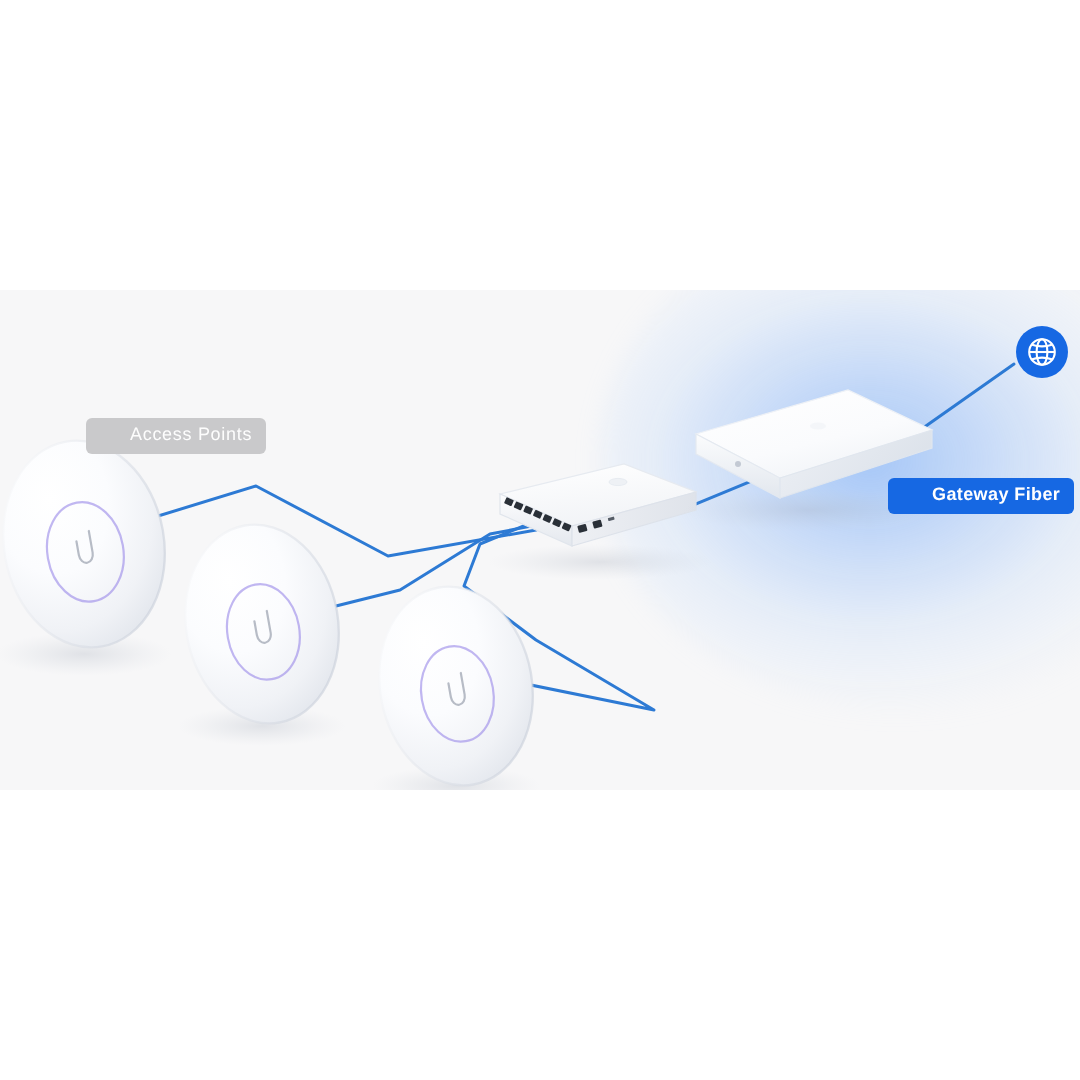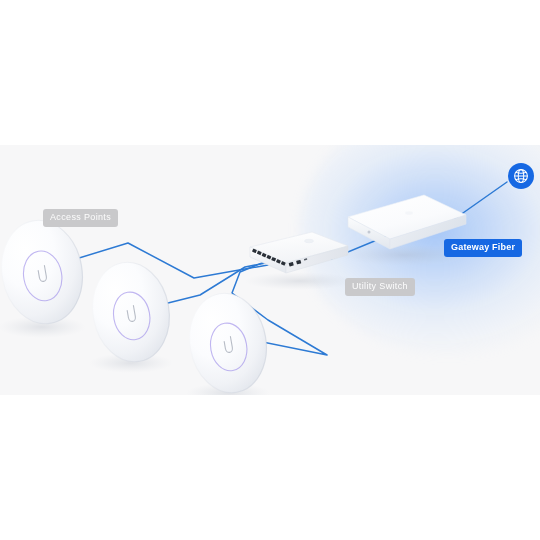--- a/index.html
+++ b/index.html
@@ -58,21 +58,21 @@
     left: 0;
     top: 0;
     width: 540px;
     height: 250px;
   }
 
   
   .pill {
     position: absolute;
     display: inline-block;
-    padding: 3px 7px 4px 7px;
+    padding: 3px 7px 4px 22px;
     border-radius: 3px;
     font-size: 9px;
     line-height: 11px;
     letter-spacing: 0.35px;
     white-space: nowrap;
     color: #ffffff;
     font-family: "Liberation Sans", sans-serif;
   }
   .pill-grey {
     background: #c9c9cb;
@@ -271,17 +271,16 @@
           <path d="M 515.7 34.8 Q 521 32.8 526.3 34.8"></path>
         </g>
       </g>
 
     </svg>
 
   </div>
 
   <span class="pill pill-grey" id="label-access-points">Access Points</span>
 
-  <span class="pill pill-grey" id="label-utility-switch">Utility Switch</span>
 
   <span class="pill pill-blue" id="label-gateway-fiber">Gateway Fiber</span>
 
 </div>
 
 </body></html>

